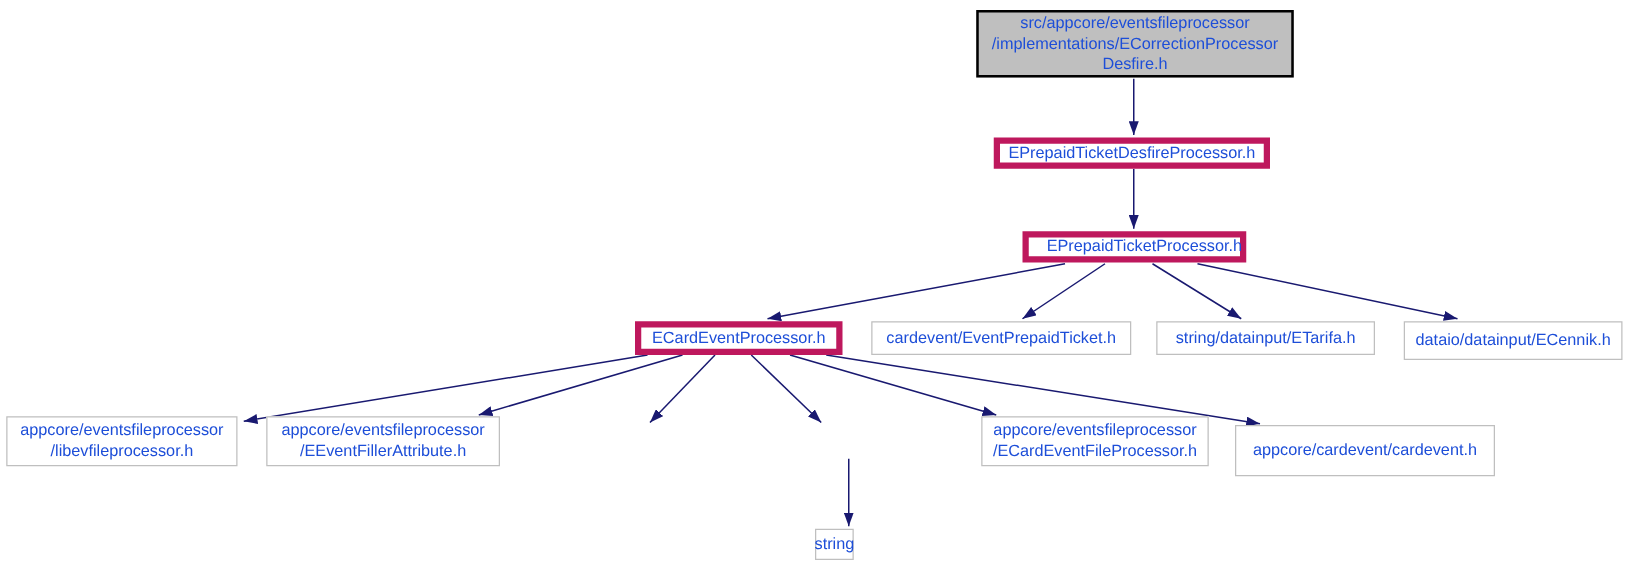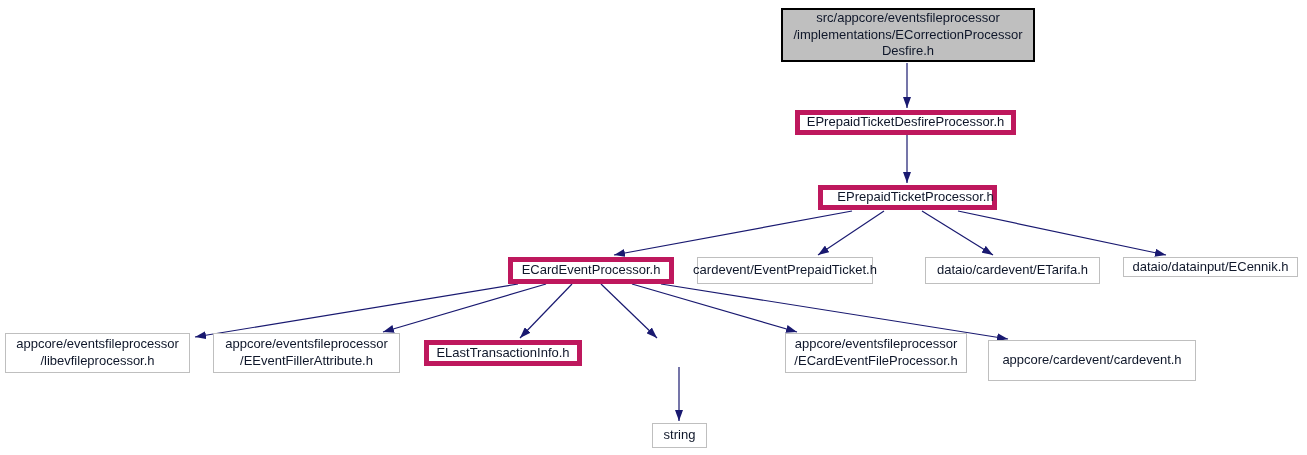--- a/index.html
+++ b/index.html
@@ -26,21 +26,21 @@
   .node {
     position: absolute;
     box-sizing: border-box;
     display: flex;
     align-items: center;
     justify-content: center;
     text-align: center;
     white-space: pre-line;
     font-size: 13px;
     line-height: 1.28;
-    color: #0f172a;
+    color: #1d4ed8;
     background: #ffffff;
     padding: 1px 3px;
   }
   .node.root {
     background: #bfbfbf;
     border: 2px solid #000000;
   }
   .node.linked {
     border: 5px solid #be185d;
     cursor: pointer;
@@ -80,35 +80,34 @@
   <div class="node root" style="left:781px; top:8px; width:254px; height:54px;">src/appcore/eventsfileprocessor
 /implementations/ECorrectionProcessor
 Desfire.h</div>
 
   <div class="node linked" style="left:795px; top:110px; width:221px; height:25px;">EPrepaidTicketDesfireProcessor.h</div>
 
   <div class="node linked" style="left:818px; top:185px; width:179px; height:25px;padding-left:19px;">EPrepaidTicketProcessor.h</div>
 
   <div class="node linked" style="left:508px; top:257px; width:166px; height:27px;">ECardEventProcessor.h</div>
 
-  <div class="node external" style="left:697px; top:257px; width:176px; height:27px;">cardevent/EventPrepaidTicket.h</div>
+  <div class="node external" style="left:697px; top:257px; width:208px; height:27px;">cardevent/EventPrepaidTicket.h</div>
 
-  <div class="node external" style="left:925px; top:257px; width:175px; height:27px;">dataio/cardevent/ETarifa.h</div>
+  <div class="node external" style="left:925px; top:257px; width:175px; height:27px;">string/datainput/ETarifa.h</div>
 
-  <div class="node external" style="left:1123px; top:257px; width:175px; height:20px;">dataio/datainput/ECennik.h</div>
+  <div class="node external" style="left:1123px; top:257px; width:175px; height:31px;">dataio/datainput/ECennik.h</div>
 
   <div class="node external" style="left:5px; top:333px; width:185px; height:40px;">appcore/eventsfileprocessor
 /libevfileprocessor.h</div>
 
   <div class="node external" style="left:213px; top:333px; width:187px; height:40px;">appcore/eventsfileprocessor
 /EEventFillerAttribute.h</div>
 
-  <div class="node linked" style="left:424px; top:340px; width:158px; height:26px;">ELastTransactionInfo.h</div>
 
 
   <div class="node external" style="left:785px; top:333px; width:182px; height:40px;">appcore/eventsfileprocessor
 /ECardEventFileProcessor.h</div>
 
   <div class="node external" style="left:988px; top:340px; width:208px; height:41px;">appcore/cardevent/cardevent.h</div>
 
-  <div class="node external" style="left:652px; top:423px; width:55px; height:25px;">string</div>
+  <div class="node external" style="left:652px; top:423px; width:31px; height:25px;">string</div>
 
 </div>
 
 </body></html>

